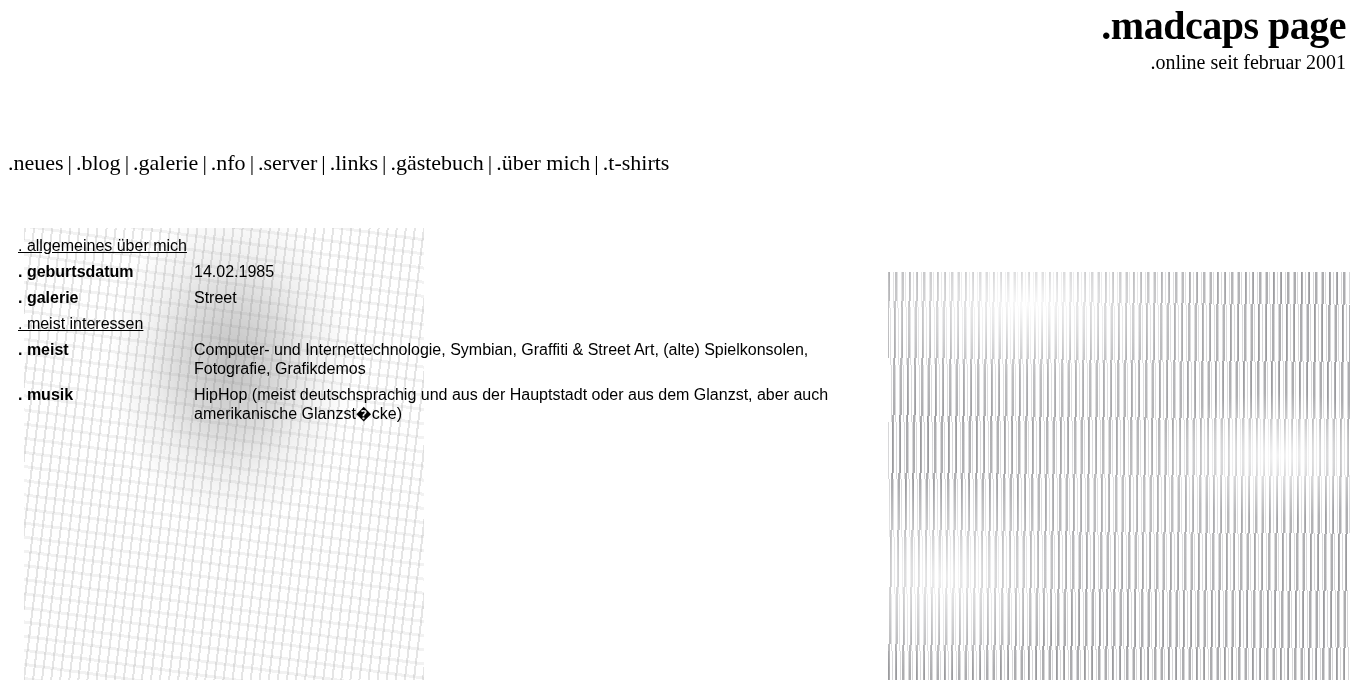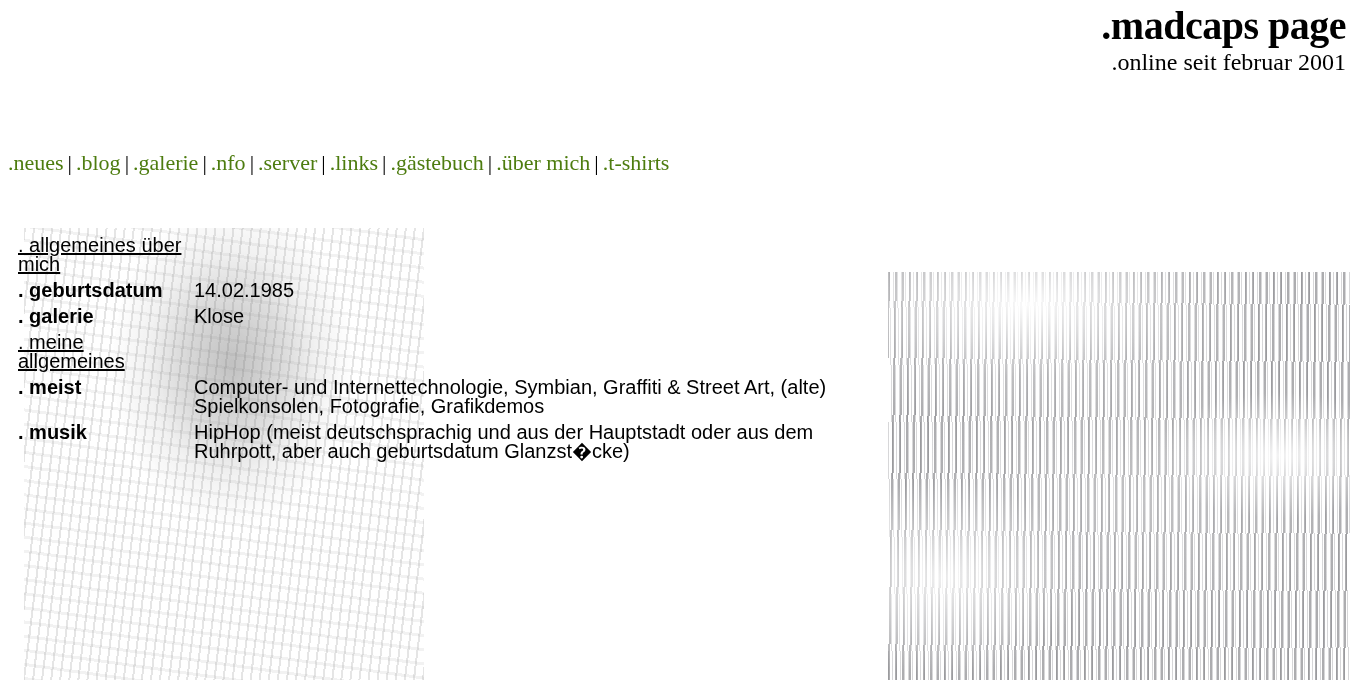--- a/index.html
+++ b/index.html
@@ -28,38 +28,38 @@
     font-family: "Liberation Serif", serif;
     font-weight: bold;
     font-size: 40px;
     line-height: 48px;
     letter-spacing: -0.5px;
     margin: 2px 0 0 0;
     white-space: nowrap;
   }
   .site-subtitle {
     font-family: "Liberation Serif", serif;
-    font-size: 24px;
+    font-size: 20px;
     line-height: 24px;
     margin: 0;
     white-space: nowrap;
   }
 
   
   .nav {
     position: absolute;
     top: 148px;
     left: 8px;
     font-family: "Liberation Serif", serif;
     font-size: 22px;
     line-height: 30px;
     white-space: nowrap;
   }
   .nav a {
-    color: #4d7c0f;
+    color: #000000;
     text-decoration: none;
     margin-top: 28px;
   }
   .nav .sep { padding: 0 4px; }
 
   
   .portrait {
     position: absolute;
     left: 24px;
     top: 228px;
@@ -121,21 +121,21 @@
   
   .content {
     position: absolute;
     left: 18px;
     top: 236px;
     z-index: 2;
     width: 870px;
   }
   table.info {
     border-collapse: collapse;
-    font-size: 20px;
+    font-size: 16px;
     line-height: 19px;
   }
   table.info td {
     vertical-align: top;
     padding: 0 0 7px 0;
   }
   td.label {
     width: 176px;
     font-weight: bold;
     white-space: nowrap;
@@ -180,37 +180,37 @@
         </td>
         <td class="value"></td>
       </tr>
 
       <tr>
         <td class="label">. geburtsdatum</td>
         <td class="value">14.02.1985</td>
       </tr>
       <tr>
         <td class="label">. galerie</td>
-        <td class="value">Klose</td>
+        <td class="value">Street</td>
       </tr>
 
       <tr class="section">
         <td class="label">
-          <span class="section-title">. meine allgemeines</span>
+          <span class="section-title">. meist interessen</span>
         </td>
         <td class="value"></td>
       </tr>
 
       <tr>
         <td class="label">. meist</td>
         <td class="value">Computer- und Internettechnologie, Symbian, Graffiti &amp; Street Art, (alte) Spielkonsolen, Fotografie, Grafikdemos</td>
       </tr>
       <tr>
         <td class="label">. musik</td>
-        <td class="value">HipHop (meist deutschsprachig und aus der Hauptstadt oder aus dem Ruhrpott, aber auch geburtsdatum Glanzst�cke)</td>
+        <td class="value">HipHop (meist deutschsprachig und aus der Hauptstadt oder aus dem Glanzst, aber auch amerikanische Glanzst�cke)</td>
       </tr>
       <tr class="spacer-row">
         <td></td>
           <td></td>
       </tr>
     </tbody>
   </table>
 </div>
 
 </body></html>

